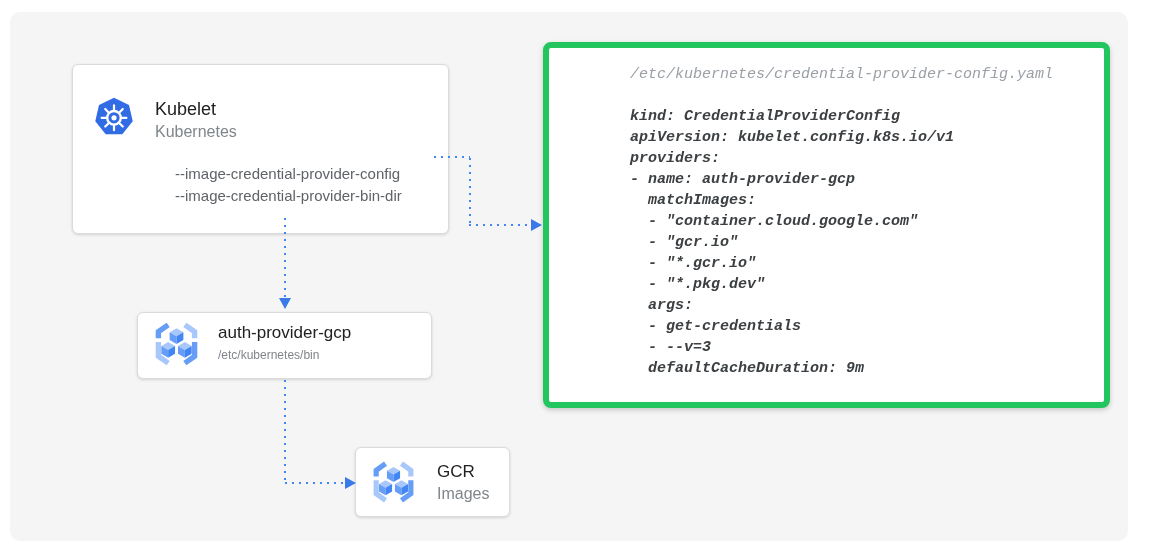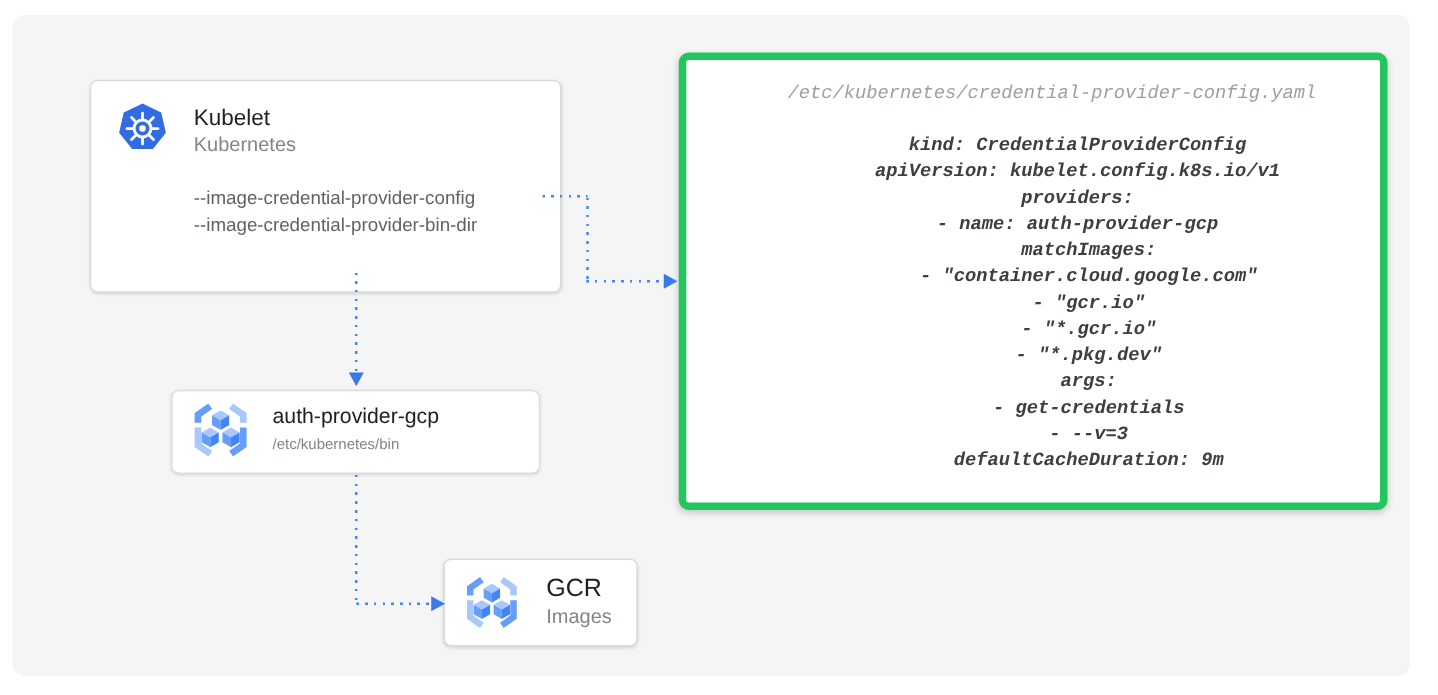--- a/index.html
+++ b/index.html
@@ -17,52 +17,51 @@
     position:absolute; background:#ffffff;
     border:1px solid #DBDBDB; border-radius:6px;
     box-shadow:0 1px 3px rgba(0,0,0,0.14);
     z-index:2;
   }
   .card-row { display:flex; align-items:flex-start; }
   .icon-box { flex:0 0 auto; }
   .node-title { font-size:18px; line-height:24px; color:#212121; }
   .node-subtitle { font-size:16px; line-height:22px; color:#80868B; }
 
-  #kubelet-card { left:72px; top:64px; width:377px; height:170px; padding:17px 0 0 21px; }
+  #kubelet-card { left:72px; top:64px; width:377px; height:170px; padding:32px 0 0 21px; }
   #kubelet-card .card-row { gap:21px; }
   #kubelet-flags { margin:20px 0 0 61px; }
-  .flag-line { font-size:15px; line-height:22px; color:#5F6368; white-space:pre; }
+  .flag-line { font-size:15px; line-height:22px; color:#5F6368; white-space:pre;margin-left:20px; }
 
   #auth-card { left:137px; top:312px; width:295px; height:67px; padding:8px 0 0 15px; }
   #auth-card .card-row { gap:18px; }
   #auth-card .node-title { font-size:17px; line-height:23px; }
   #auth-card .node-subtitle { font-size:12px; line-height:22px; }
 
   #gcr-card { left:355px; top:447px; width:155px; height:70px; padding:12px 0 0 15px; }
   #gcr-card .card-row { gap:21px; }
-  #gcr-card .node-title { font-size:20px; line-height:23px; }
+  #gcr-card .node-title { font-size:17px; line-height:23px; }
 
   #code-panel {
     position:absolute; left:543px; top:42px; width:567px; height:366px;
     background:#ffffff; border:6px solid #22c55e; border-radius:8px;
     box-shadow:0 2px 5px rgba(60,64,67,0.25);
     padding:16px 10px 0 81px; z-index:2;
   }
   .code-path {
     font-family:"Liberation Mono","DejaVu Sans Mono",monospace;
     font-style:italic; font-weight:400;
     font-size:15px; line-height:21px; color:#9AA0A6;
     margin-bottom:21px; white-space:pre;
   }
   .code-line {
     font-family:"Liberation Mono","DejaVu Sans Mono",monospace;
     font-style:italic; font-weight:700;
     font-size:15px; line-height:21px; color:#3C4043;
     white-space:pre;
-    text-align:center;
   }
 
   
   .dot-h { position:absolute; height:2px; z-index:5;
     background-image:repeating-linear-gradient(to right,#4285F4 0 2px,transparent 2px 7px); }
   .dot-v { position:absolute; width:2px; z-index:5;
     background-image:repeating-linear-gradient(to bottom,#4285F4 0 2px,transparent 2px 7px); }
   .arr-right { position:absolute; width:0; height:0; z-index:5;
     border-top:6px solid transparent; border-bottom:6px solid transparent;
     border-left:11px solid #3B78E8; }

